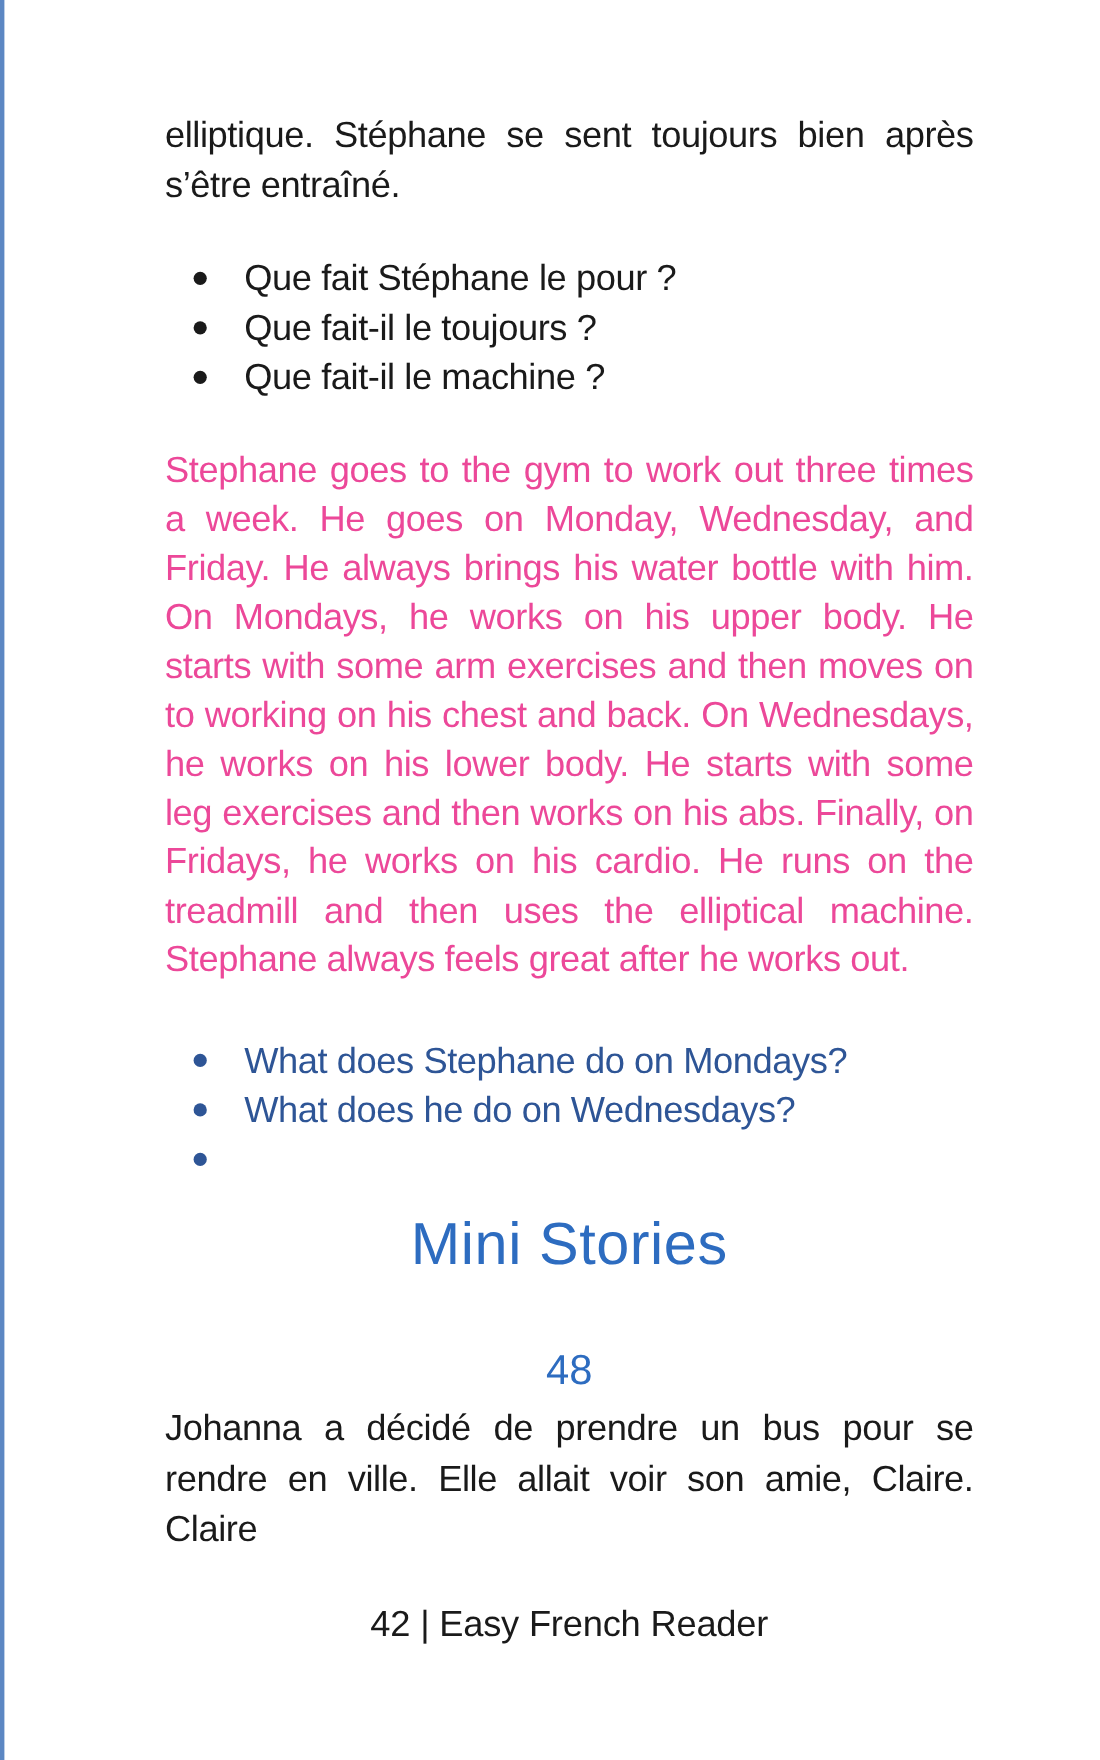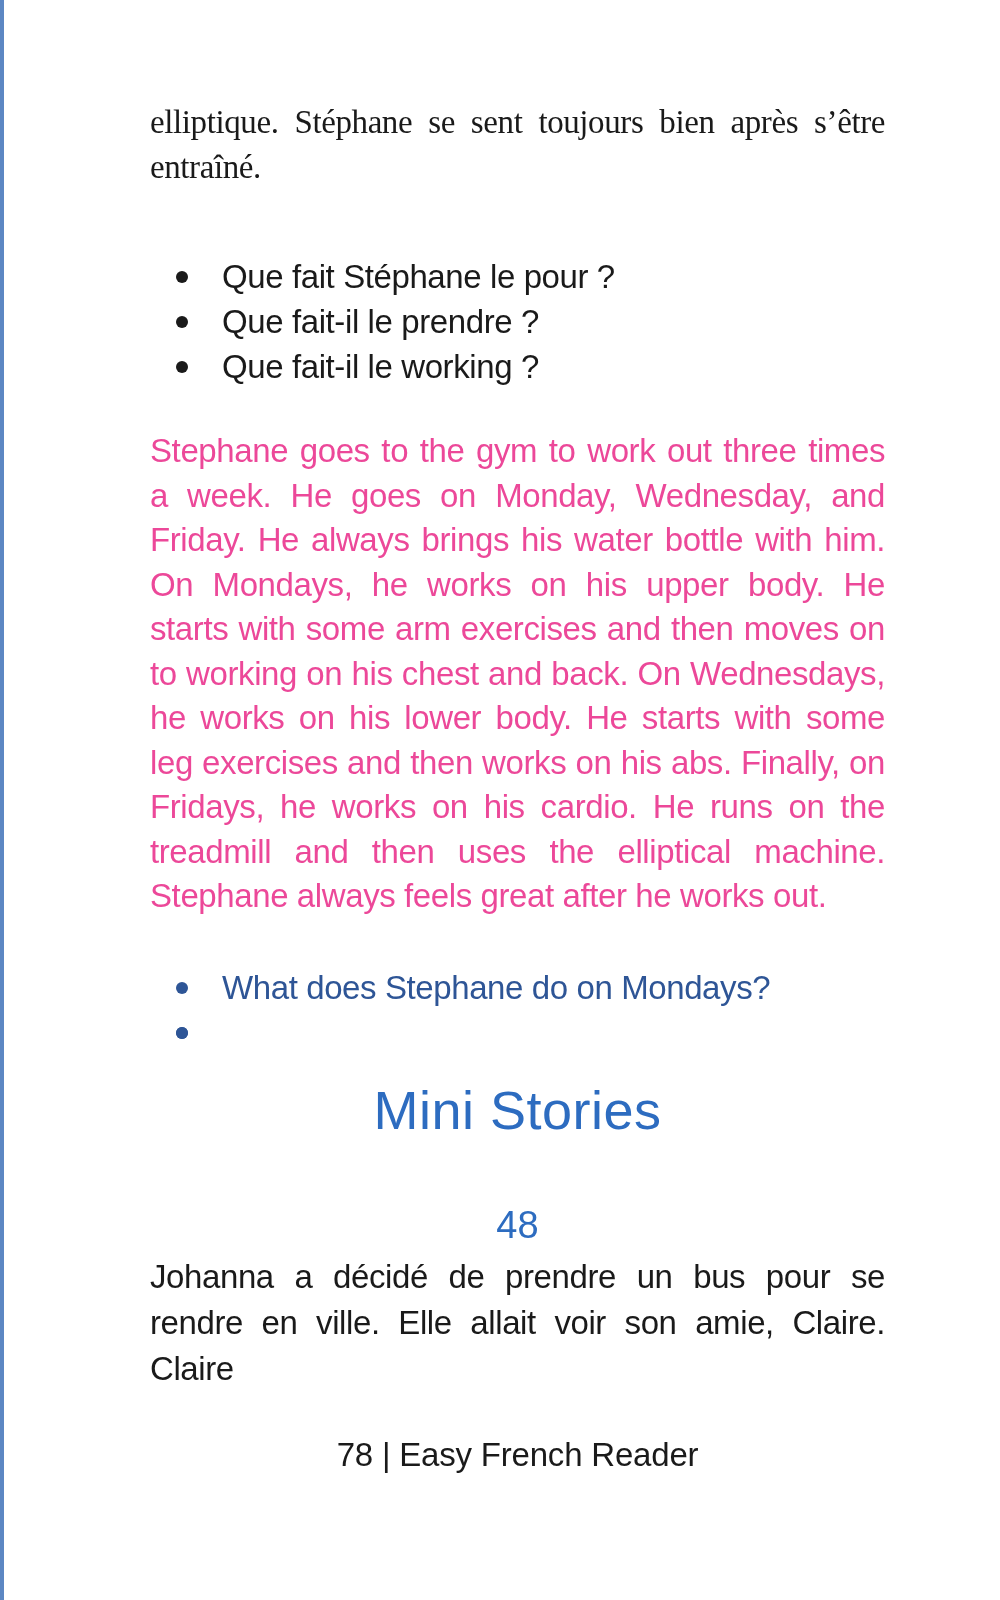--- a/index.html
+++ b/index.html
@@ -28,21 +28,21 @@
     overflow: hidden;
   }
   .para {
     margin: 0;
     font-size: 33px;
     line-height: 45px;
     letter-spacing: -0.4px;
     color: #1a1a1a;
     text-align: justify;
   }
-  .para.intro { margin-bottom: 64px; font-family: Liberation Serif, serif; }
+  .para.intro { margin-bottom: 40px; }
   .para.translation {
     color: #ec4899;
     line-height: 44.5px;
     margin-bottom: 46px;
   }
   .para.story {
     margin-top: 6px;
     line-height: 46px;
     text-align-last: justify;
   }
@@ -104,45 +104,46 @@
 
     <p class="para intro">elliptique. Stéphane se sent toujours bien après s’être entraîné.</p>
 
     <ul class="bullets fr">
       <li>
         <span class="dot"></span>
         <span>Que fait Stéphane le pour ?</span>
       </li>
       <li>
         <span class="dot"></span>
-        <span>Que fait-il le prendre ?</span>
+        <span>Que fait-il le toujours ?</span>
       </li>
       <li>
         <span class="dot"></span>
-        <span>Que fait-il le working ?</span>
+        <span>Que fait-il le machine ?</span>
       </li>
     </ul>
 
     <p class="para translation">Stephane goes to the gym to work out three times a week. He goes on Monday, Wednesday, and Friday. He always brings his water bottle with him. On Mondays, he works on his upper body. He starts with some arm exercises and then moves on to working on his chest and back. On Wednesdays, he works on his lower body. He starts with some leg exercises and then works on his abs. Finally, on Fridays, he works on his cardio. He runs on the treadmill and then uses the elliptical machine. Stephane always feels great after he works out.</p>
 
     <ul class="bullets en">
       <li>
         <span class="dot"></span>
         <span>What does Stephane do on Mondays?</span>
       </li>
       <li>
         <span class="dot"></span>
+        <span>What does he do on Wednesdays?</span>
       </li>
       <li>
         <span class="dot"></span>
       </li>
     </ul>
 
     <h1 class="section-heading">Mini Stories</h1>
 
     <h2 class="story-number">48</h2>
 
     <p class="para story">Johanna a décidé de prendre un bus pour se rendre en ville. Elle allait voir son amie, Claire. Claire</p>
 
-    <footer class="footer">78 | Easy French Reader</footer>
+    <footer class="footer">42 | Easy French Reader</footer>
 
   </main>
 </div>
 
 </body></html>

